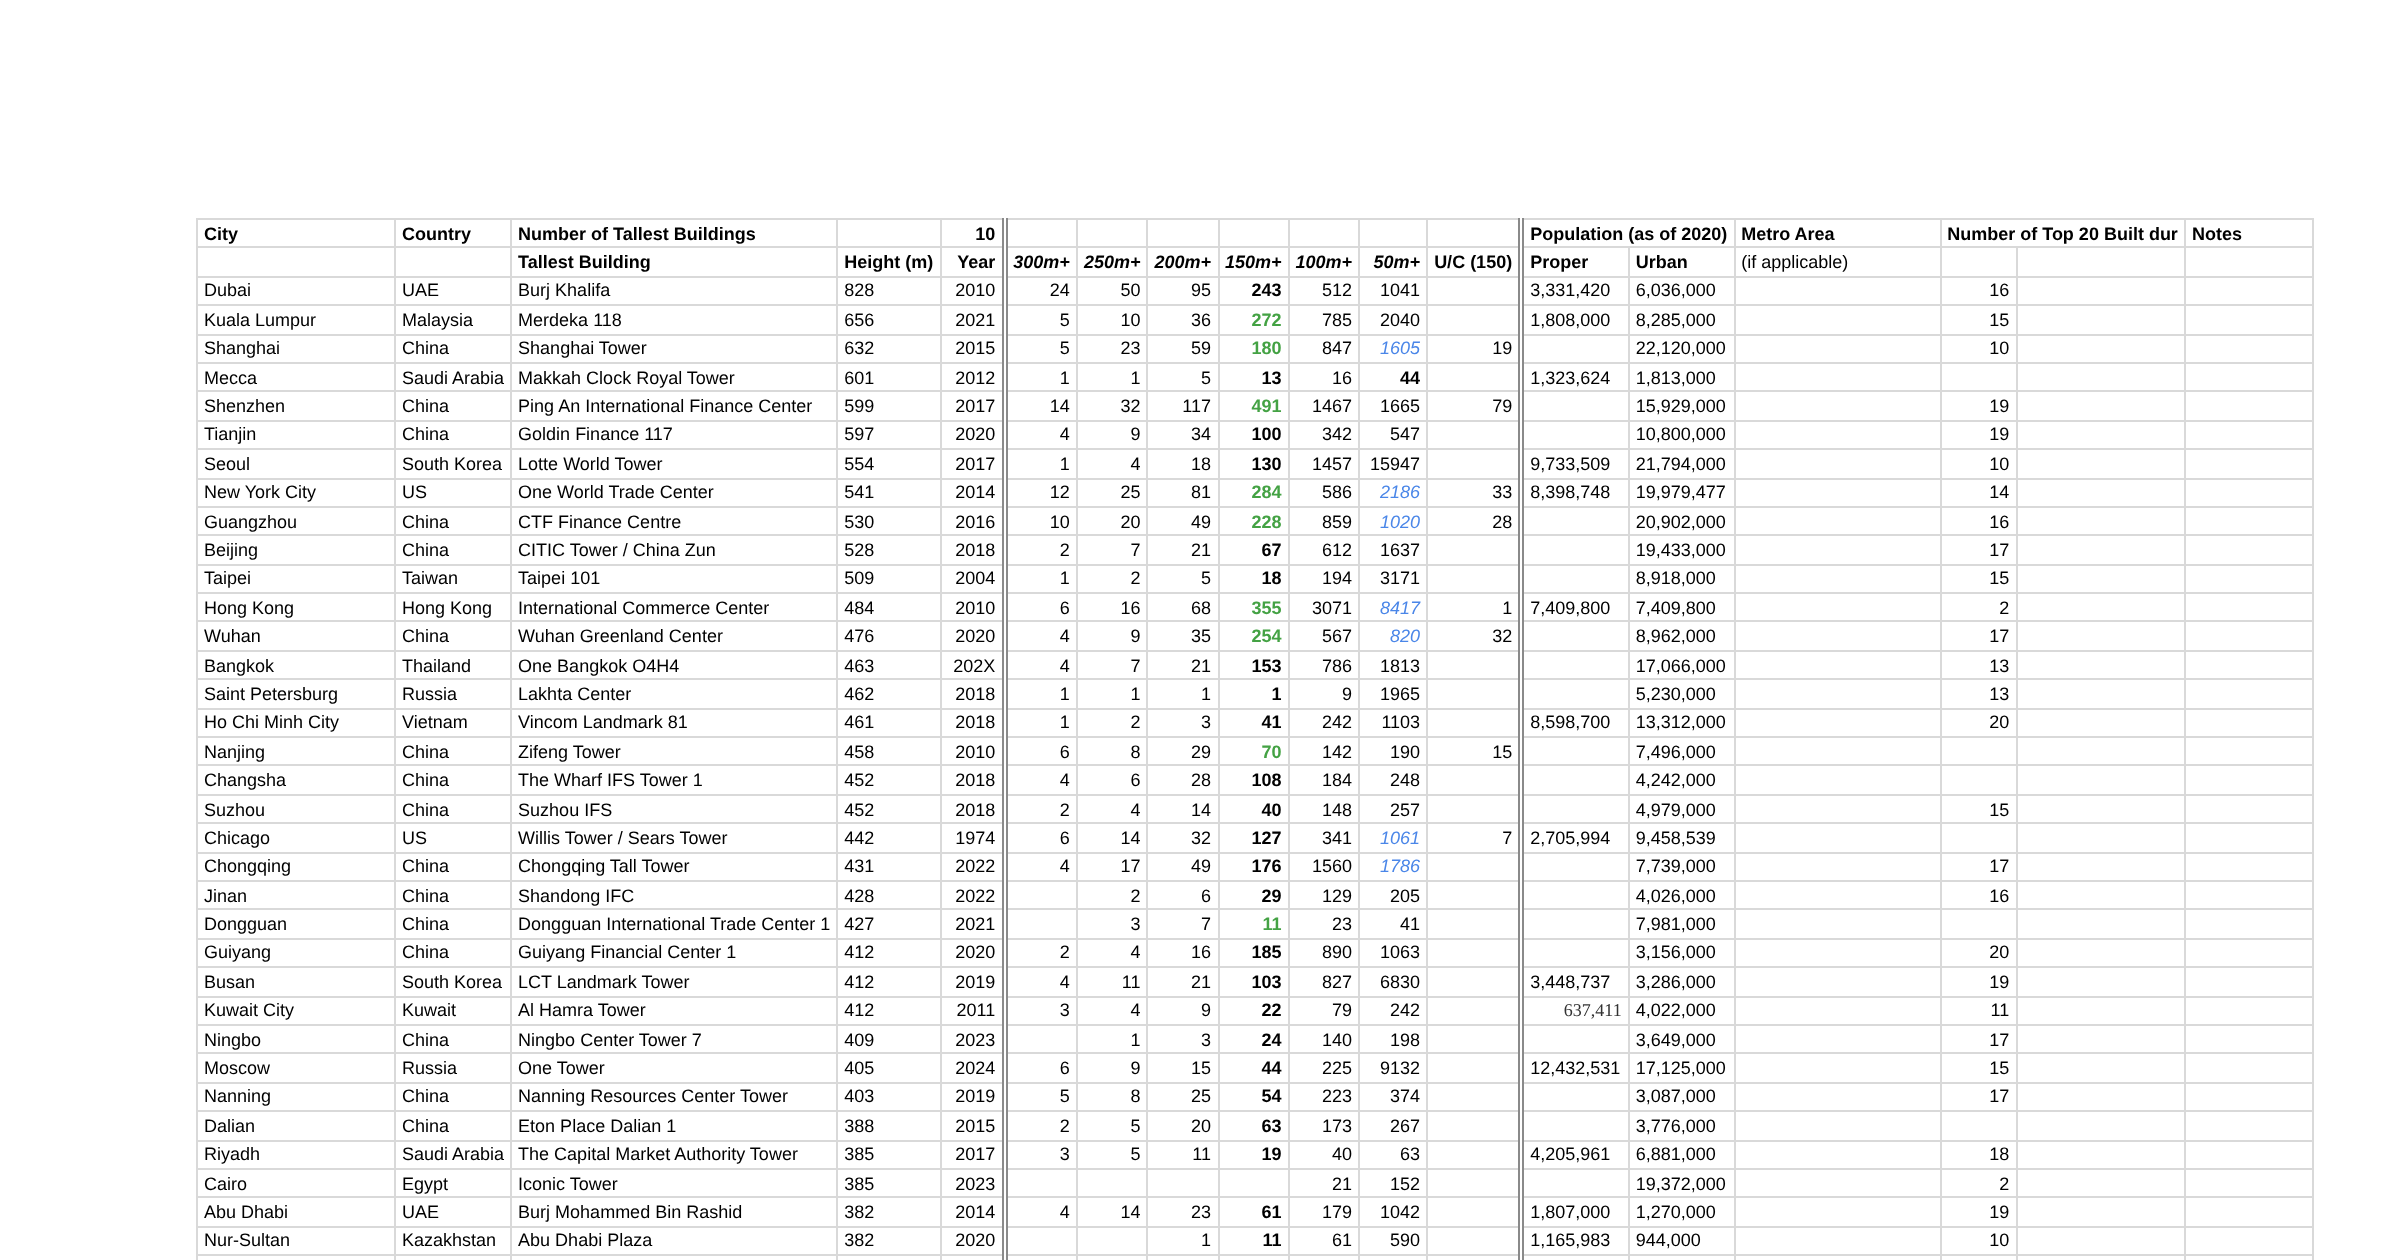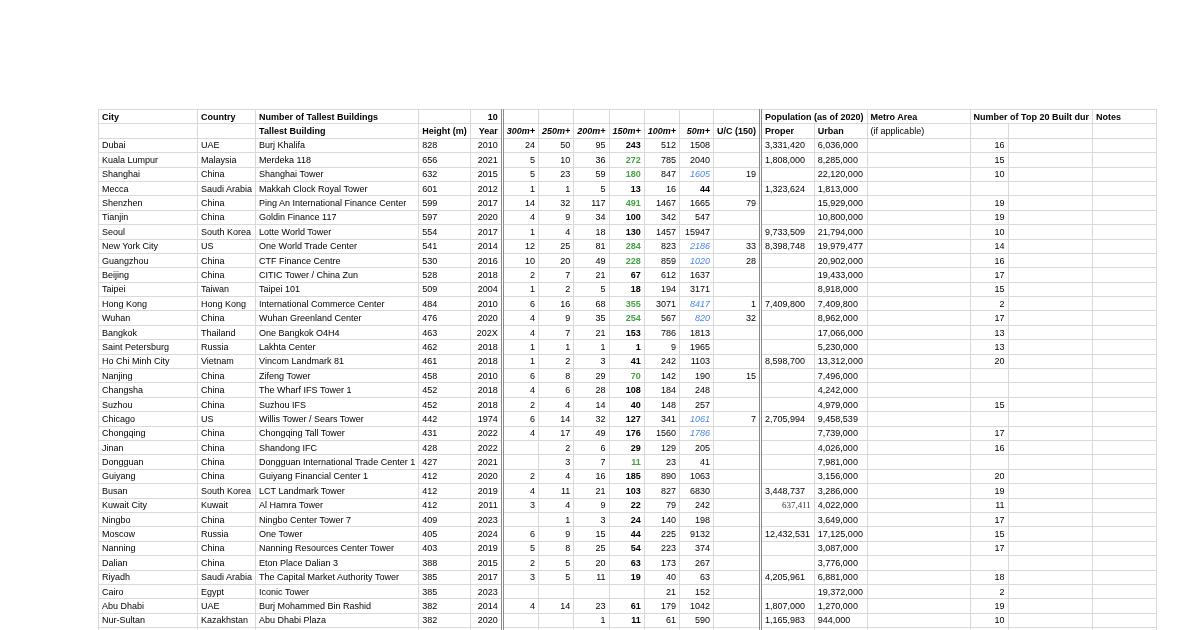--- a/index.html
+++ b/index.html
@@ -89,21 +89,21 @@
           <td class="tl">Dubai</td>
           <td class="tl">UAE</td>
           <td class="tl">Burj Khalifa</td>
           <td class="tl">828</td>
           <td class="tr dblr">2010</td>
           <td class="tr">24</td>
           <td class="tr">50</td>
           <td class="tr">95</td>
           <td class="tr b">243</td>
           <td class="tr">512</td>
-          <td class="tr">1508</td>
+          <td class="tr">1041</td>
           <td class="tr dblr"></td>
           <td class="tl">3,331,420</td>
           <td class="tl">6,036,000</td>
           <td class="tl"></td>
           <td class="tr">16</td>
           <td></td>
           <td class="tl"></td>
         </tr>
         <tr>
           <td class="tl">Kuala Lumpur</td>
@@ -228,21 +228,21 @@
         <tr>
           <td class="tl">New York City</td>
           <td class="tl">US</td>
           <td class="tl">One World Trade Center</td>
           <td class="tl">541</td>
           <td class="tr dblr">2014</td>
           <td class="tr">12</td>
           <td class="tr">25</td>
           <td class="tr">81</td>
           <td class="tr g">284</td>
-          <td class="tr">823</td>
+          <td class="tr">586</td>
           <td class="tr ib">2186</td>
           <td class="tr dblr">33</td>
           <td class="tl">8,398,748</td>
           <td class="tl">19,979,477</td>
           <td class="tl"></td>
           <td class="tr">14</td>
           <td></td>
           <td class="tl"></td>
         </tr>
         <tr>
@@ -661,21 +661,21 @@
           <td class="tl"></td>
           <td class="tl">3,087,000</td>
           <td class="tl"></td>
           <td class="tr">17</td>
           <td></td>
           <td class="tl"></td>
         </tr>
         <tr>
           <td class="tl">Dalian</td>
           <td class="tl">China</td>
-          <td class="tl">Eton Place Dalian 3</td>
+          <td class="tl">Eton Place Dalian 1</td>
           <td class="tl">388</td>
           <td class="tr dblr">2015</td>
           <td class="tr">2</td>
           <td class="tr">5</td>
           <td class="tr">20</td>
           <td class="tr b">63</td>
           <td class="tr">173</td>
           <td class="tr">267</td>
           <td class="tr dblr"></td>
           <td class="tl"></td>

